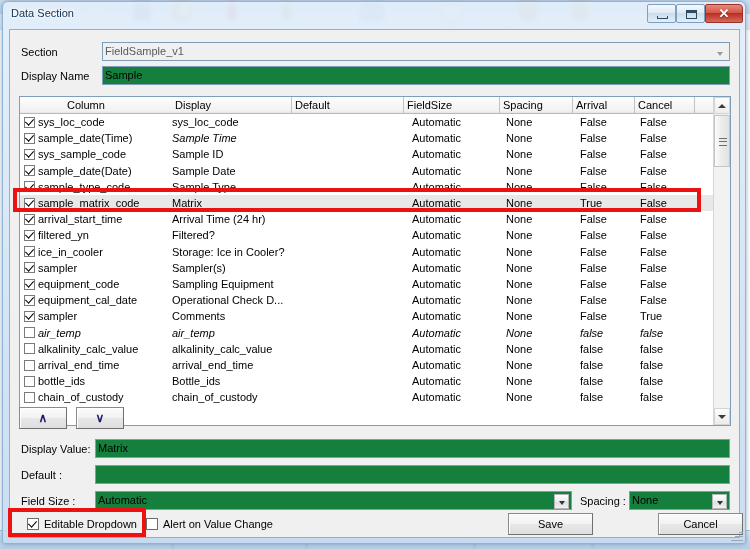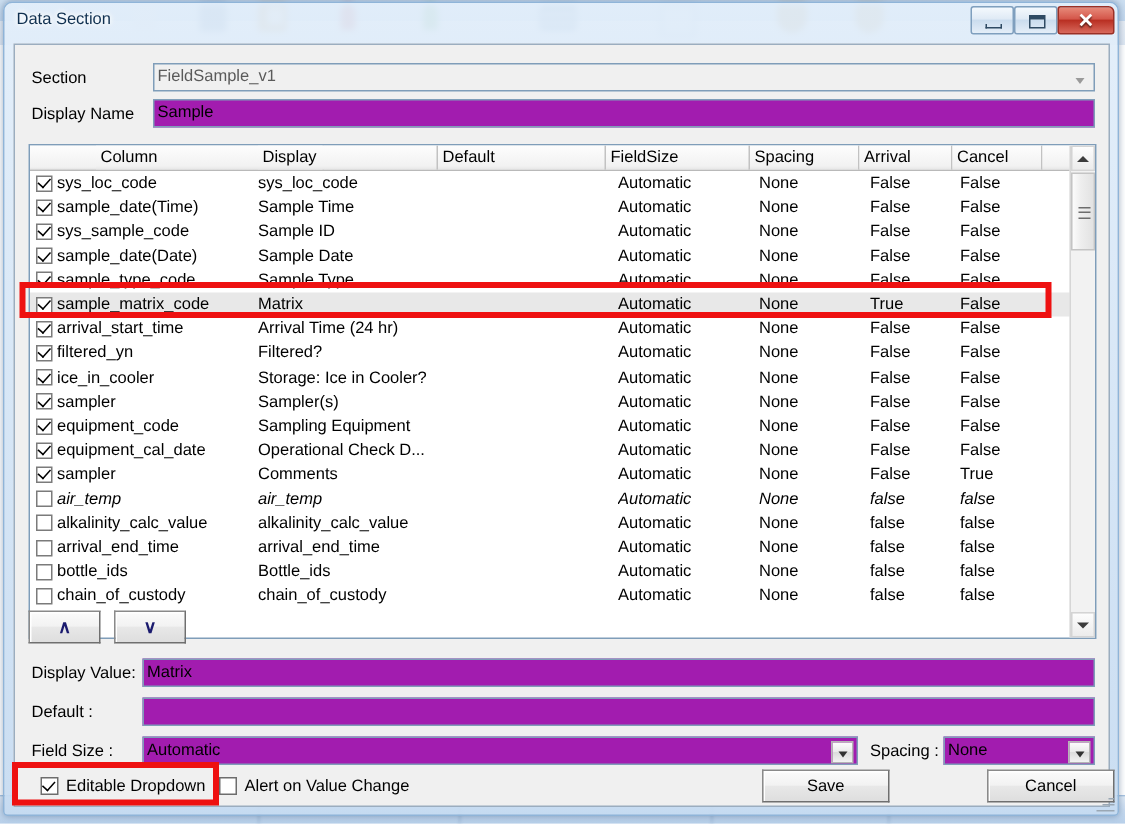--- a/index.html
+++ b/index.html
@@ -132,21 +132,21 @@
     position: absolute;
     color: #000;
     font-size: 11px;
     white-space: nowrap;
   }
 
   .textbox {
     position: absolute;
     box-sizing: border-box;
     border: 1px solid #7f9db9;
-    background: #a21caf;
+    background: #15803d;
     font-family: "Liberation Sans", sans-serif;
     font-size: 11px;
     color: #000;
     padding: 0 2px;
     line-height: 17px;
     height: 19px;
     overflow: hidden;
     white-space: nowrap;
   }
   .textbox.disabled {
@@ -439,21 +439,21 @@
             <span class="cell" style="left: 152px; width: 118px;">sys_loc_code</span>
             <span class="cell" style="left: 272px; width: 110px;"></span>
             <span class="cell" style="left: 392px; width: 90px;">Automatic</span>
             <span class="cell" style="left: 486px; width: 66px;">None</span>
             <span class="cell" style="left: 560px; width: 55px;">False</span>
             <span class="cell" style="left: 620px; width: 55px;">False</span>
           </div>
           <div class="row" style="top: 16.2px;">
             <span class="chk on"></span>
             <span class="cell" style="left: 18px; width: 130px;">sample_date(Time)</span>
-            <span class="cell" style="left: 152px; width: 118px;">Sample Time</span>
+            <span class="cell" style="left: 152px; width: 118px; font-style: italic;">Sample Time</span>
             <span class="cell" style="left: 272px; width: 110px;"></span>
             <span class="cell" style="left: 392px; width: 90px;">Automatic</span>
             <span class="cell" style="left: 486px; width: 66px;">None</span>
             <span class="cell" style="left: 560px; width: 55px;">False</span>
             <span class="cell" style="left: 620px; width: 55px;">False</span>
           </div>
           <div class="row" style="top: 32.4px;">
             <span class="chk on"></span>
             <span class="cell" style="left: 18px; width: 130px;">sys_sample_code</span>
             <span class="cell" style="left: 152px; width: 118px;">Sample ID</span>

